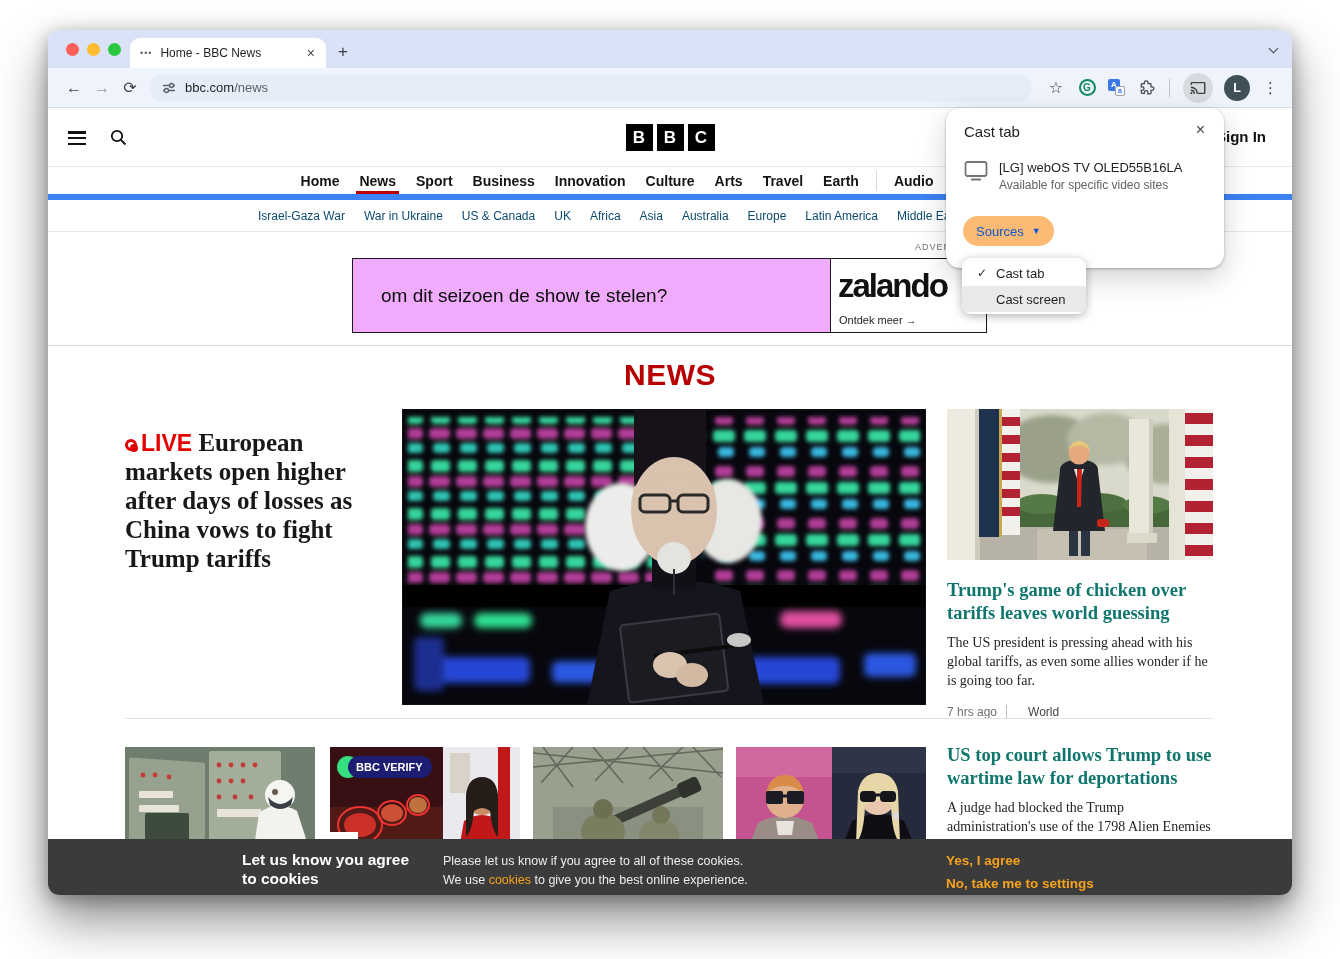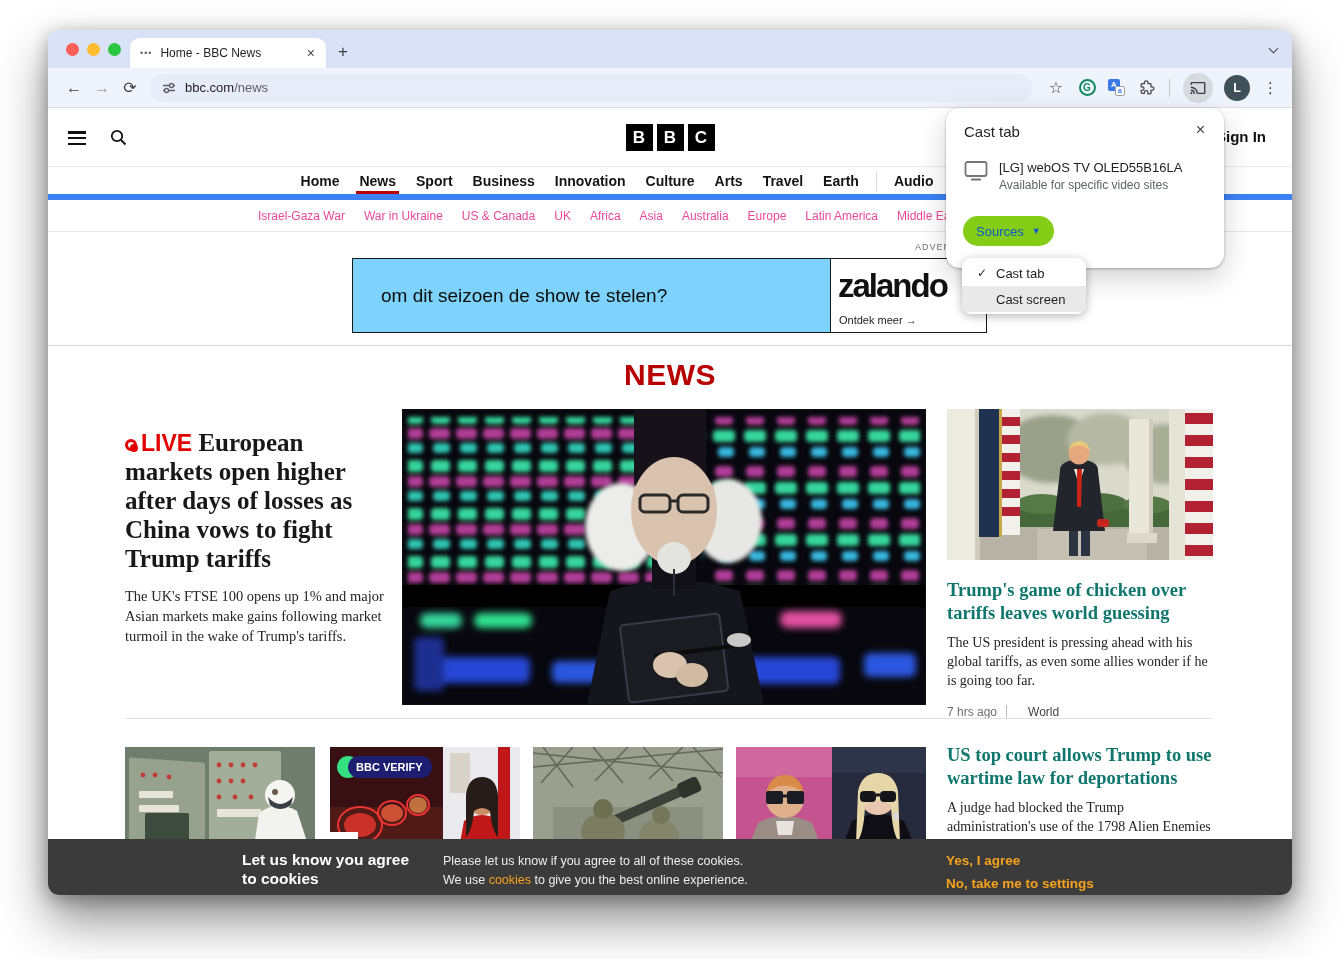--- a/index.html
+++ b/index.html
@@ -54,26 +54,26 @@
   .bbc-sq { width:27px; height:27px; background:#000; color:#fff; font-weight:bold; font-size:17px; display:flex; align-items:center; justify-content:center; }
   .sign-in { position:absolute; right:26px; top:20px; font-size:15px; font-weight:bold; color:#111; }
 
   .primary-nav { position:absolute; left:0; top:58px; width:100%; height:34px; border-top:1px solid #e8e8e8; border-bottom:6px solid #3b82f6;
     display:flex; justify-content:center; align-items:center; gap:14px; font-size:14px; font-weight:bold; color:#141414; }
   .pnav-item { position:relative; height:100%; display:flex; align-items:center; padding:0 3px; }
   .pnav-item.active::after { content:""; position:absolute; left:0; right:0; bottom:0; height:3px; background:#b80000; }
   .pnav-div { width:1px; height:20px; background:#d9d9d9; }
 
   .secondary-nav { position:absolute; left:0; top:92px; width:100%; height:32px; border-bottom:1px solid #e8e8e8;
-    display:flex; align-items:center; gap:19px; padding-left:210px; font-size:12px; color:#ec4899; white-space:nowrap; }
+    display:flex; align-items:center; gap:19px; padding-left:210px; font-size:12px; color:#0c4a6e; white-space:nowrap; }
 
   .ad-zone { position:absolute; left:0; top:124px; width:100%; height:113px; }
   .ad-label { position:absolute; left:867px; top:10px; font-size:9px; letter-spacing:1px; color:#767676; }
   .ad-banner { position:absolute; left:304px; top:26px; width:635px; height:75px; display:flex; border:1px solid #1a1a1a; }
-  .ad-left { width:477px; background:#7dd3fc; display:flex; align-items:center; padding-left:28px; }
+  .ad-left { width:477px; background:#f0abfc; display:flex; align-items:center; padding-left:28px; }
   .ad-headline { font-size:19px; color:#0c0c0c; }
   .ad-right { flex:1; background:#fff; border-left:1px solid #1a1a1a; position:relative; }
   .ad-brand { position:absolute; left:7px; top:8px; font-size:33px; font-weight:bold; letter-spacing:-2px; color:#111; }
   .ad-cta { position:absolute; left:8px; bottom:6px; font-size:11px; color:#222; }
 
   .divider-1 { position:absolute; left:0; top:237px; width:100%; height:1px; background:#d6d6d6; }
   .news-title { position:absolute; left:0; right:0; top:250px; text-align:center; font-size:30px; font-weight:800; letter-spacing:.5px; color:#b80000; }
 
   .serif { font-family:"Liberation Serif","DejaVu Serif",serif; }
   .lead-text { position:absolute; left:77px; top:320px; width:268px; }
@@ -105,21 +105,21 @@
   .cb-actions { position:absolute; left:898px; top:11px; font-size:13.5px; font-weight:bold; color:#f6a21d; line-height:1.7; }
 
   
   .cast-dialog { position:absolute; left:898px; top:78px; width:278px; height:160px; background:#fff; border-radius:14px;
     box-shadow:0 1px 3px rgba(0,0,0,.28), 0 10px 28px rgba(0,0,0,.18); z-index:100; }
   .cd-title { position:absolute; left:18px; top:15px; font-size:15px; color:#1f1f1f; }
   .cd-close { position:absolute; right:14px; top:11px; font-size:16px; color:#444; padding:2px 5px; }
   .cd-device { position:absolute; left:18px; top:52px; display:flex; gap:11px; }
   .cd-dev-name { font-size:13px; color:#1f1f1f; }
   .cd-dev-status { font-size:12px; color:#5f6368; margin-top:3px; }
-  .sources-btn { position:absolute; left:17px; top:108px; height:30px; background:#84cc16; border-radius:15px;
+  .sources-btn { position:absolute; left:17px; top:108px; height:30px; background:#fdba74; border-radius:15px;
     display:inline-flex; align-items:center; padding:0 13px; font-size:13px; color:#0b57d0; }
   .sources-caret { font-size:9px; margin-left:8px; }
 
   .cast-menu { position:absolute; left:914px; top:228px; width:124px; background:#fff; border-radius:9px; overflow:hidden;
     box-shadow:0 2px 10px rgba(0,0,0,.3); z-index:110; padding:2px 0; }
   .cm-row { height:26px; display:flex; align-items:center; font-size:13px; color:#1f1f1f; }
   .cm-check { width:24px; text-align:center; margin-left:8px; font-size:12px; color:#1f1f1f; }
   .cm-label { margin-left:2px; }
   .cm-row.hover { background:#e9e9e9; }
   .cm-row.first .cm-label { margin-left:2px; }
@@ -247,21 +247,20 @@
           <div class="ad-cta">Ontdek meer →</div>
         </div>
       </div>
     </div>
 
     <div class="divider-1"></div>
     <div class="news-title">NEWS</div>
 
     <div class="lead-text">
       <div class="lead-headline serif"><span class="live-badge"><span class="live-ring"></span><span class="live-word">LIVE</span></span><span> European markets open higher after days of losses as China vows to fight Trump tariffs</span></div>
-      <div class="lead-summary serif">The UK's FTSE 100 opens up 1% and major Asian markets make gains following market turmoil in the wake of Trump's tariffs.</div>
     </div>
 
     <div class="lead-image">
       <svg width="524" height="296" viewBox="0 0 524 296">
         <defs>
           <pattern id="tick" width="27" height="48" patternUnits="userSpaceOnUse">
             <rect x="2" y="3" width="19" height="12" rx="4" fill="#34d69c"></rect>
             <rect x="0" y="19" width="21" height="11" rx="4" fill="#b03c96"></rect>
             <rect x="4" y="34" width="17" height="10" rx="4" fill="#2fc4b2"></rect>
           </pattern>

